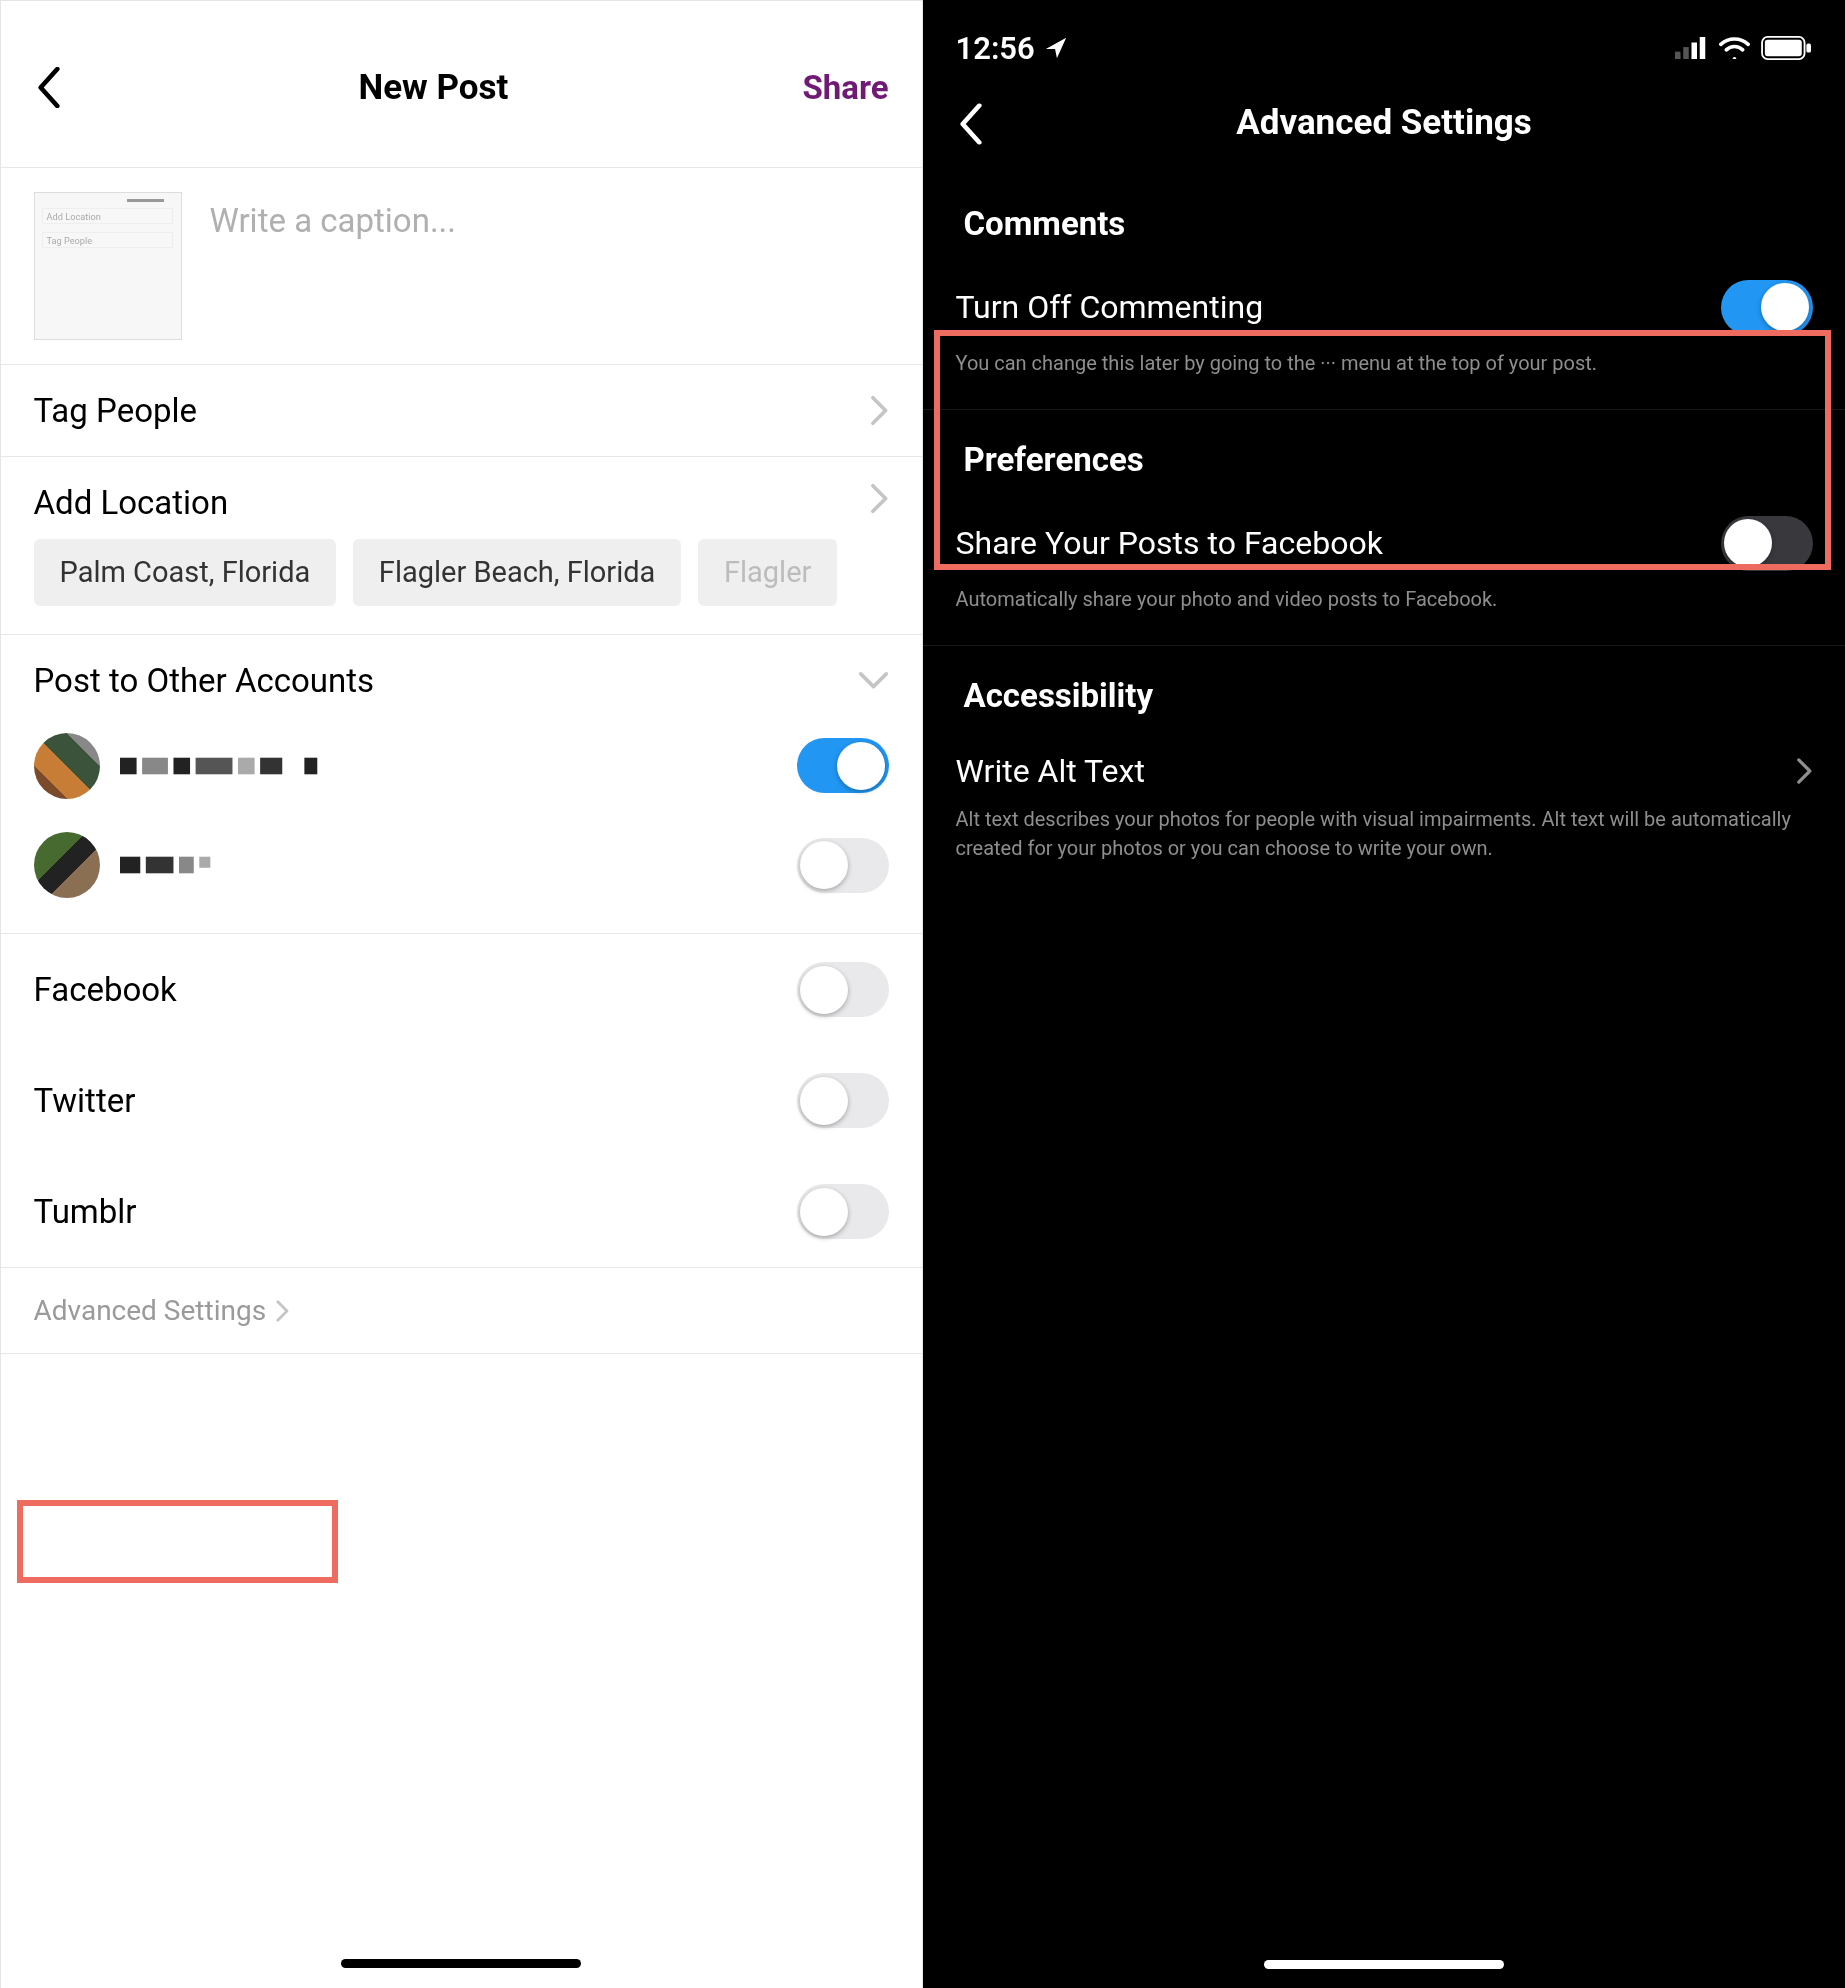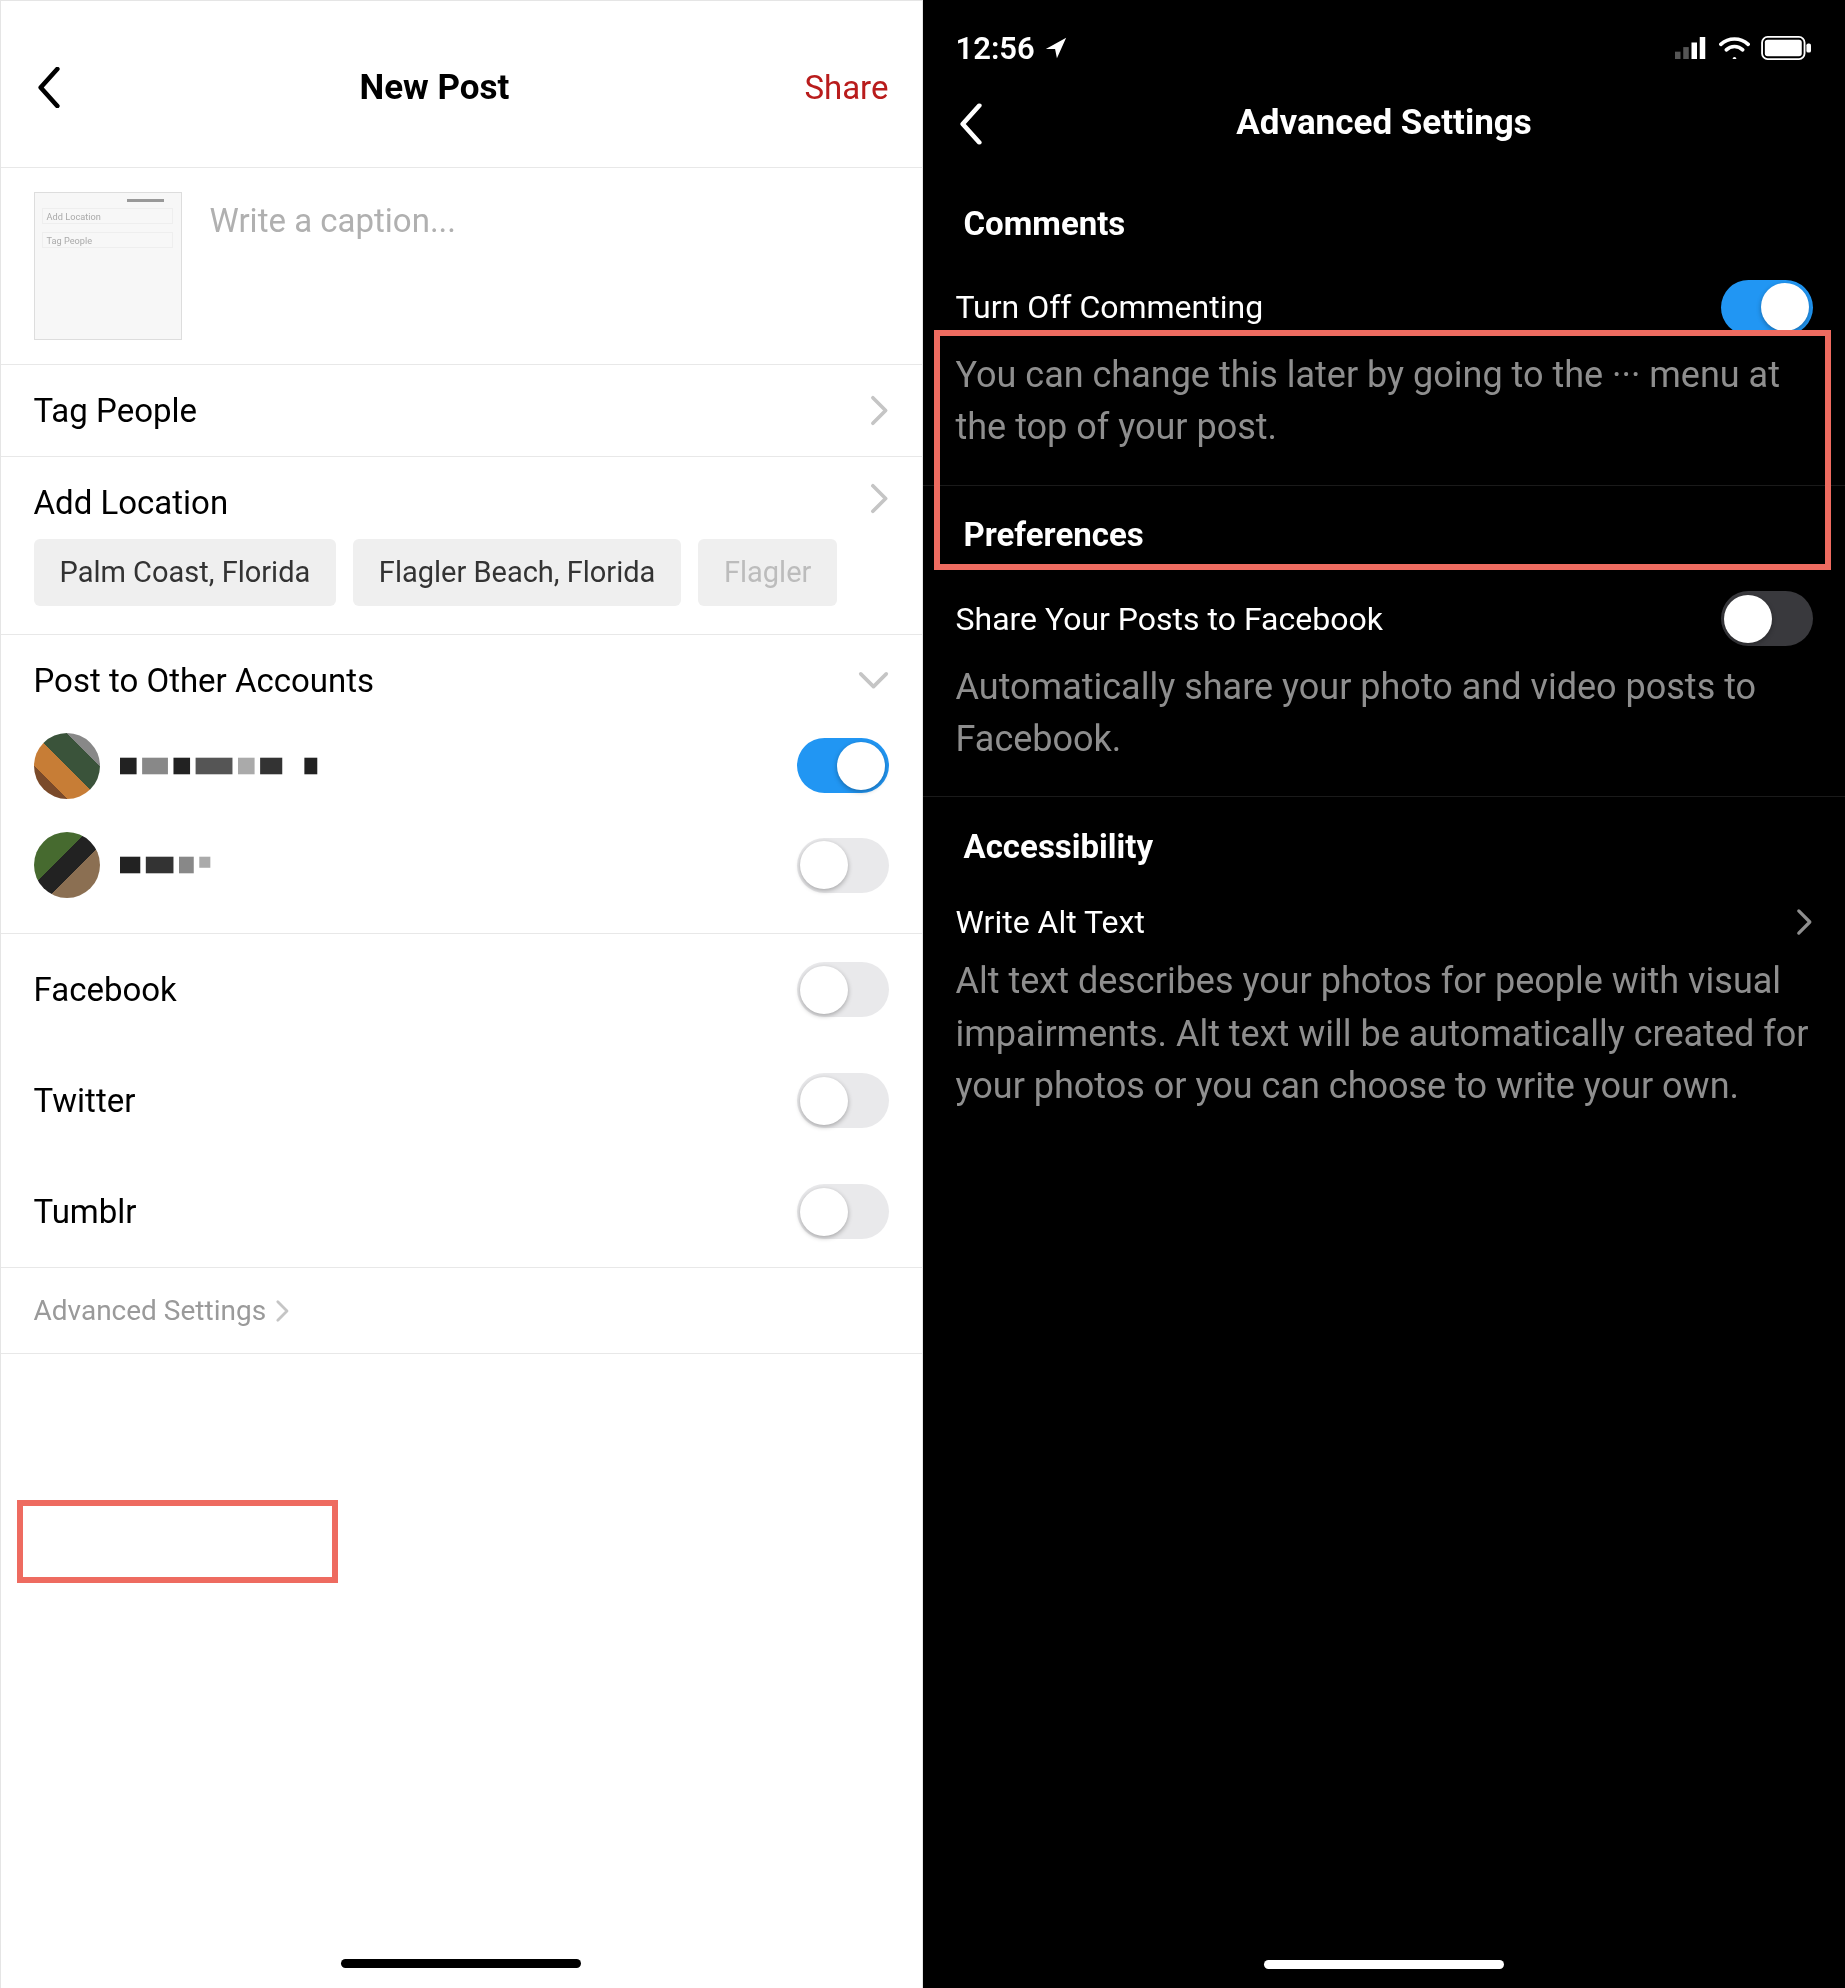--- a/index.html
+++ b/index.html
@@ -37,22 +37,22 @@
     width: 31px; height: 31px;
     display:flex; align-items:center; justify-content:center;
   }
   .l-title {
     font-size: 35px;
     font-weight: 700;
     color: #000;
   }
   .l-share {
     font-size: 33px;
-    font-weight: 400;
-    color: #b91c1c;
+    font-weight: 700;
+    color: #701a75;
   }
   .l-divider { border-top: 1.8px solid #e8e8e8; }
 
   .l-caption-row {
     display:flex; align-items:flex-start;
     padding: 24px 33px;
     gap: 28px;
     border-bottom: 1.8px solid #e8e8e8;
     min-height: 185px;
   }
@@ -189,21 +189,21 @@
     font-size:33px; font-weight:700; color:#fff;
     padding: 29.5px 33px 13px 33px;
     margin-left: 8px;
   }
   .r-row{
     display:flex; justify-content:space-between; align-items:center;
     padding: 24px 33px 3.7px 33px;
   }
   .r-row-label{ font-size:32px; color:#fff; }
   .r-desc{
-    font-size:36px; color:#8e8e8e;
+    font-size:20px; color:#8e8e8e;
     padding: 11px 33px 31px 33px;
     line-height:1.45;
     border-bottom:0.9px solid #1a1a1a;
   }
   .r-desc.noborder{border-bottom:none;}
 
   
   .toggle{
     width:92px; height:55px; border-radius:31px; position:relative;
     flex-shrink:0;

